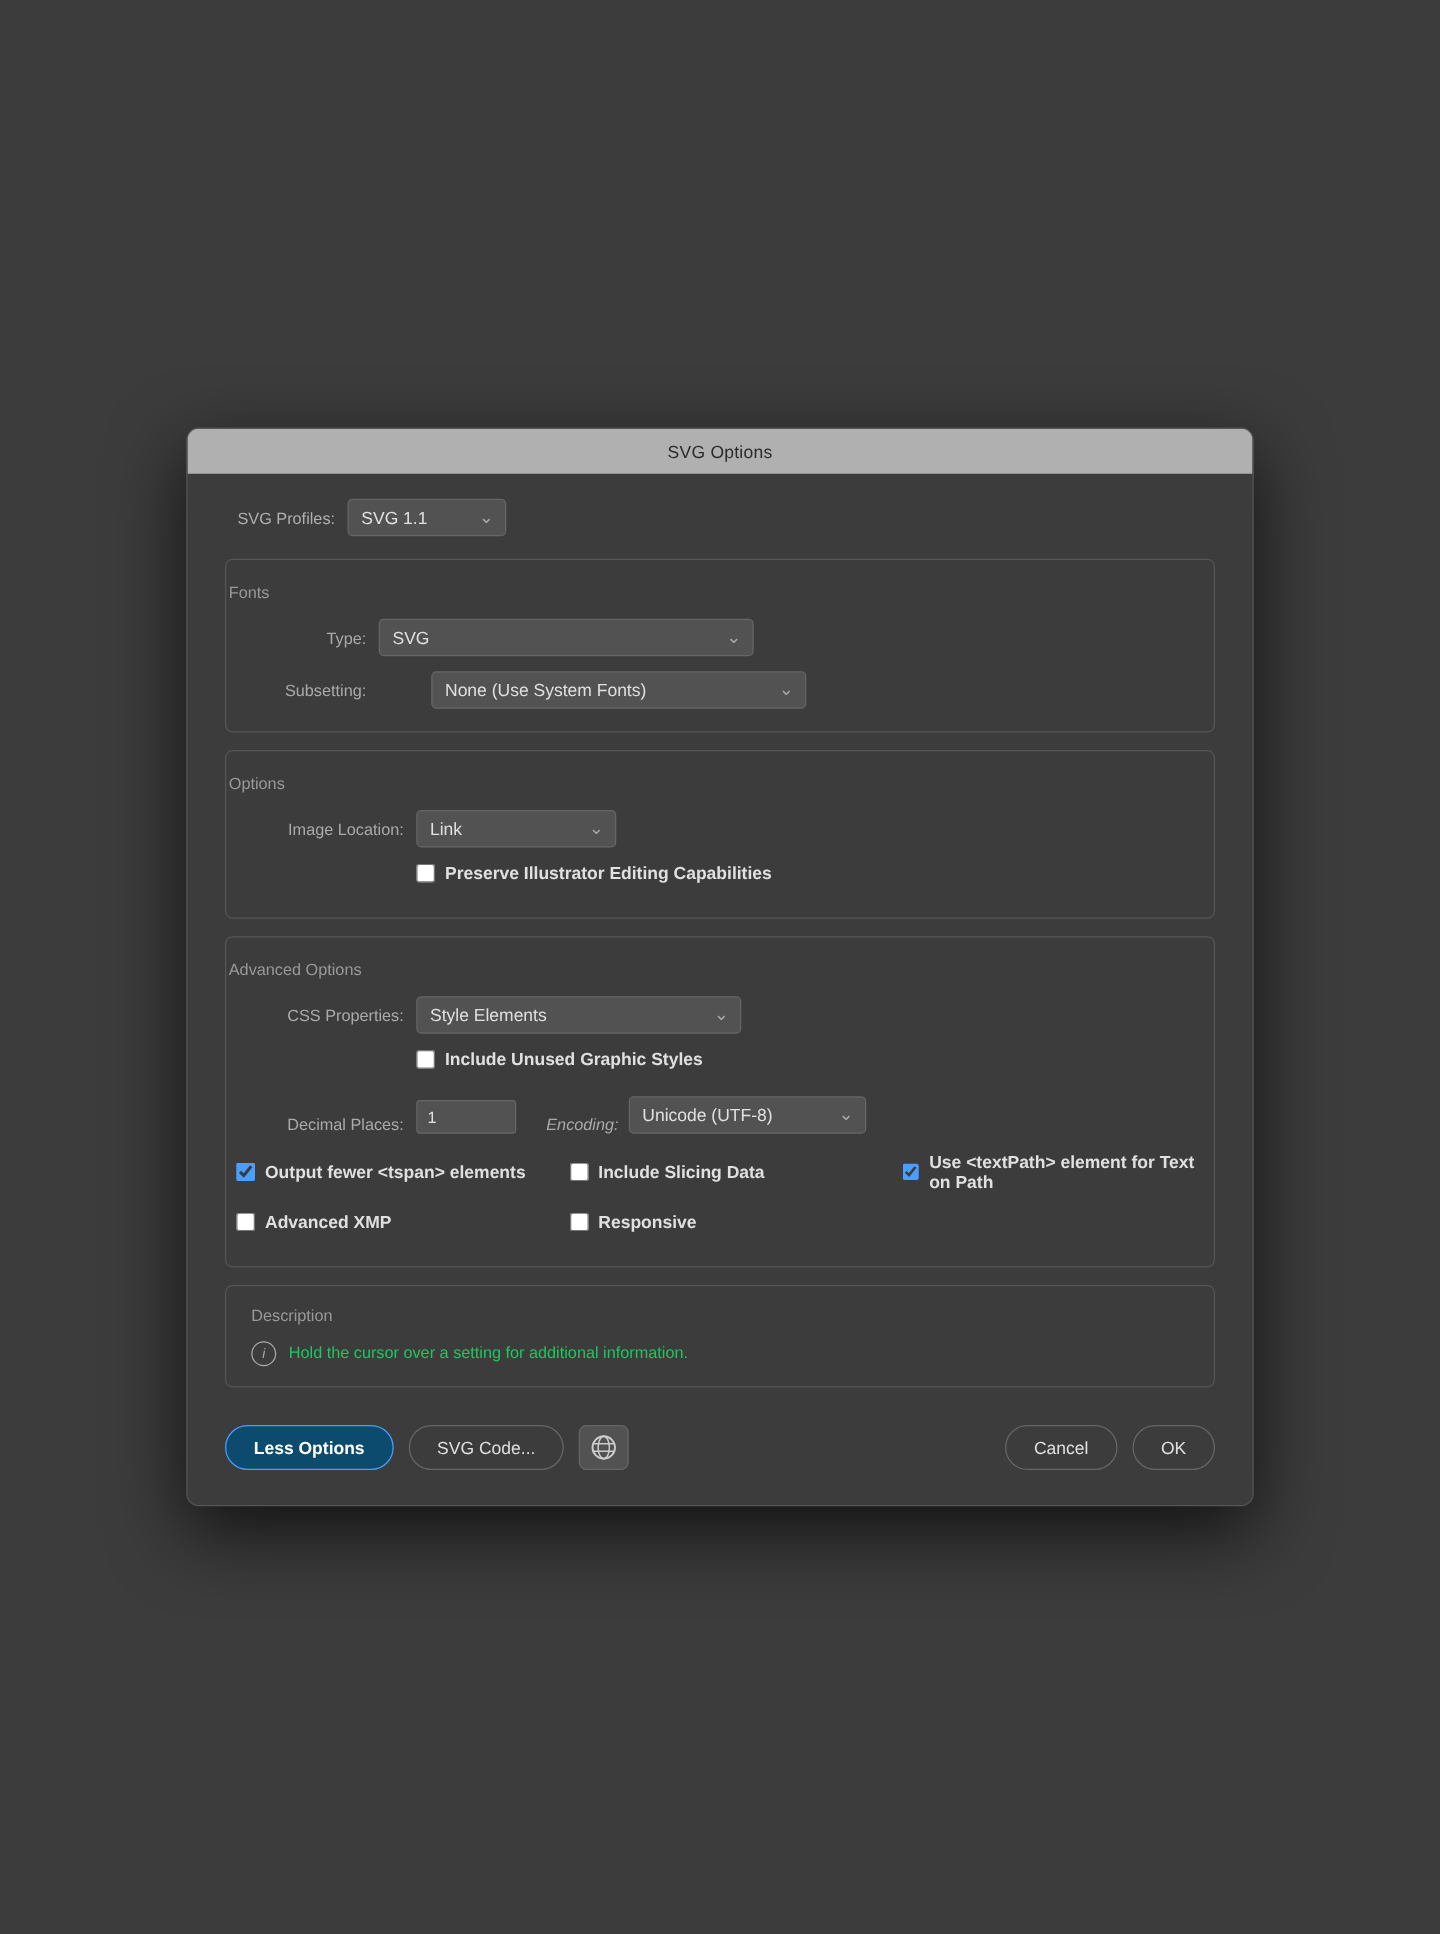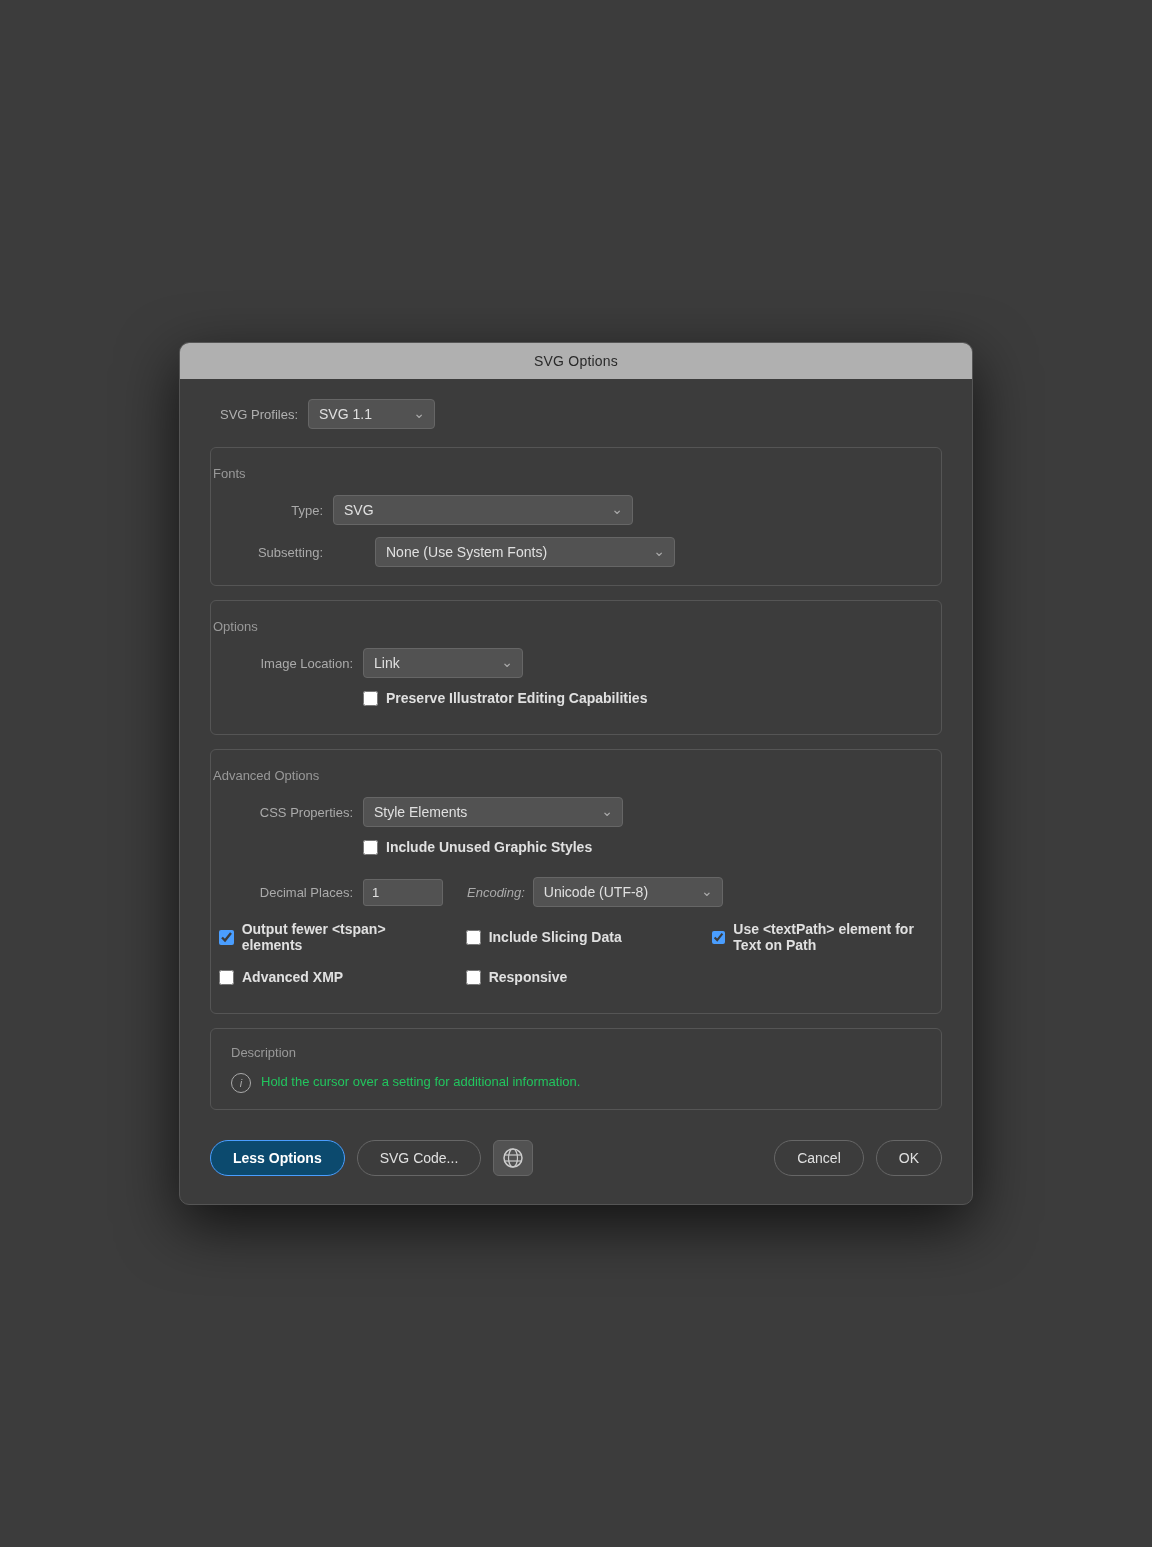--- a/index.html
+++ b/index.html
@@ -7,21 +7,21 @@
     body {
       background: #3c3c3c;
       display: flex;
       justify-content: center;
       align-items: center;
       min-height: 100vh;
       font-family: -apple-system, BlinkMacSystemFont, 'Helvetica Neue', sans-serif;
     }
 
     .dialog {
-      width: 794px;
+      width: 854px;
       background: #3c3c3c;
       border-radius: 10px;
       overflow: hidden;
       box-shadow: 0 20px 60px rgba(0,0,0,0.7);
       border: 1px solid #555;
     }
 
     .title-bar {
       background: #b0b0b0;
       text-align: center;
@@ -312,21 +312,21 @@
         </div>
       </div>
 
       <div class="form-row" style="padding-left: 150px;">
         <div class="checkbox-row">
           <input type="checkbox" id="include-unused-check" style="">
           <label for="include-unused-check" class="checkbox-label">Include Unused Graphic Styles</label>
         </div>
       </div>
 
-      <div class="form-row" style="margin-top: 4px;">
+      <div class="form-row" style="margin-top: 4px; align-items: flex-end;">
         <span class="form-label" style="min-width:140px;">Decimal Places:</span>
         <input type="text" class="text-input" value="1" style="">
         <span class="form-label" style="margin-left: 24px; margin-right: 8px; font-style: italic;">Encoding:</span>
         <div class="select-wrapper">
           <select style="min-width: 190px;">
             <option>Unicode (UTF-8)</option>
             <option>ISO-8859-1</option>
             <option>UTF-16</option>
           </select>
         </div>

